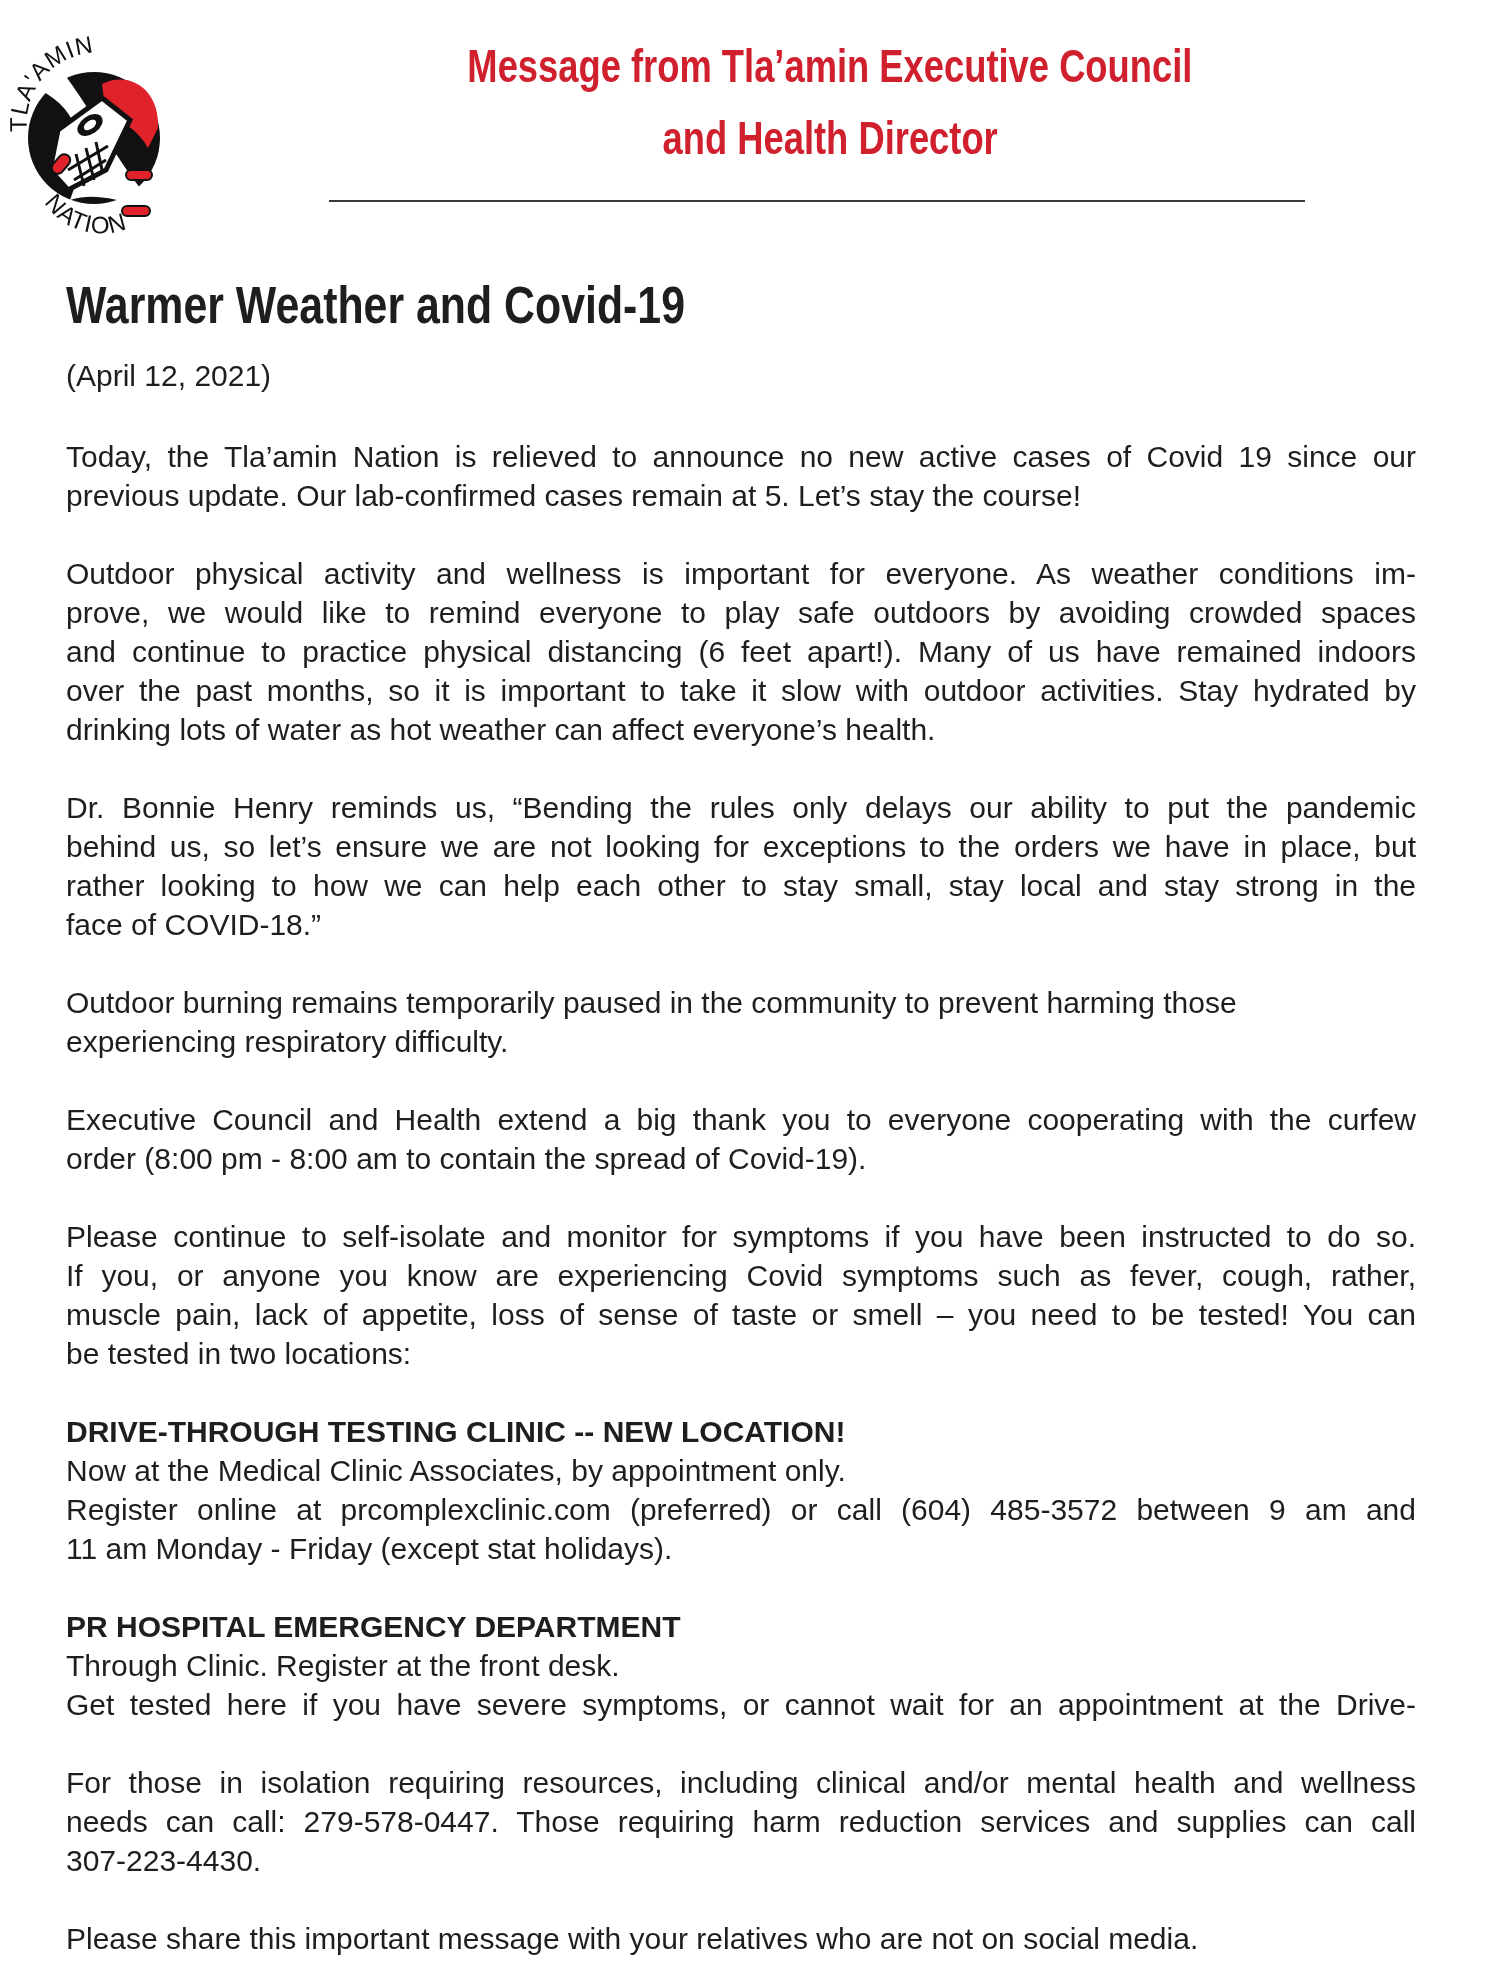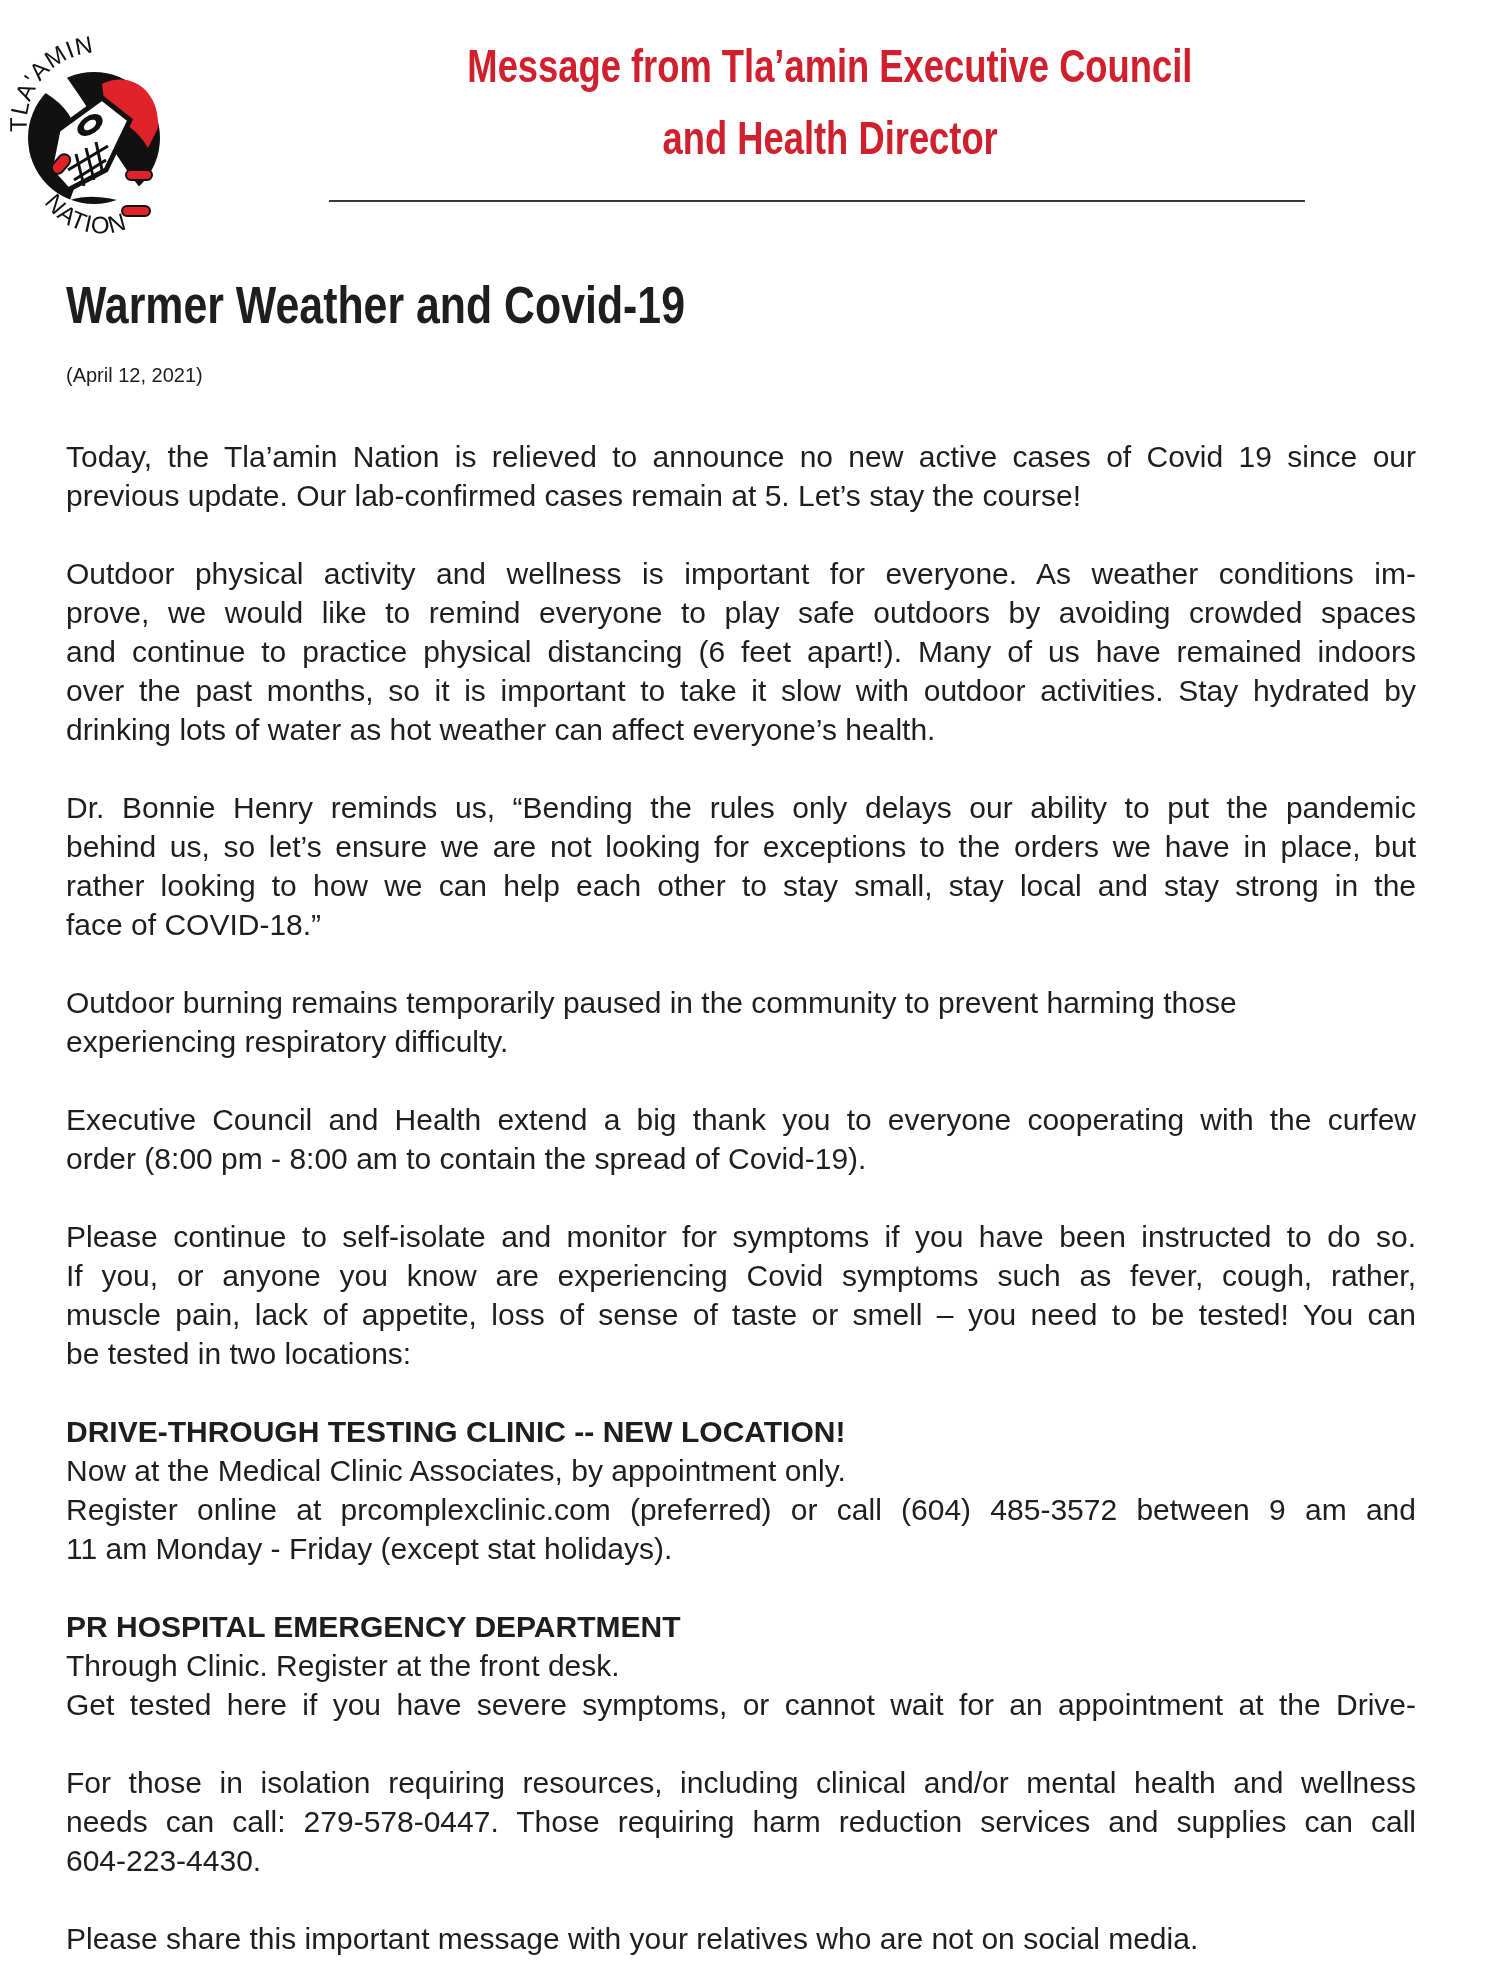--- a/index.html
+++ b/index.html
@@ -3,21 +3,21 @@
 <meta charset="utf-8">
 <style>
   html, body { margin: 0; padding: 0; background: #ffffff; }
   body { width: 1495px; height: 1980px; position: relative; overflow: hidden; font-family: "Liberation Sans", sans-serif; color: #1e1e1e; }
   .logo { position: absolute; left: 10px; top: 20px; width: 170px; height: 220px; }
   .title { position: absolute; left: 300px; width: 1060px; text-align: center; color: #d0202e; font-weight: bold; font-size: 46px; line-height: 72px; }
   .title-line { display: block; white-space: nowrap; }
   .title-line span { display: inline-block; transform: scaleX(0.79); transform-origin: center; }
   .rule { position: absolute; left: 329px; top: 200px; width: 976px; height: 2px; background: #3a3a3a; }
   .heading { position: absolute; left: 66px; top: 276px; font-size: 51px; font-weight: bold; color: #1e1e1e; white-space: nowrap; transform: scaleX(0.84); transform-origin: left center; }
-  .date { position: absolute; left: 66px; top: 356px; font-size: 20px; line-height: 39px; white-space: nowrap; }
+  .date { position: absolute; left: 66px; top: 356px; font-size: 30px; line-height: 39px; white-space: nowrap; }
   .content { position: absolute; left: 66px; top: 437px; width: 1350px; font-size: 30px; line-height: 39px; }
   .para { margin: 0 0 39px 0; text-align: justify; }
   .para .ln { display: block; white-space: nowrap; text-align: justify; text-align-last: justify; }
   .para .ln.last { text-align-last: left; }
   .sub { font-weight: bold; display: block; white-space: nowrap; }
 </style>
 </head>
 <body>
 
 <div class="logo">
@@ -113,19 +113,19 @@
 
   <div class="para">
     <span class="sub">PR HOSPITAL EMERGENCY DEPARTMENT</span>
     <span class="ln last">Through Clinic. Register at the front desk.</span>
     <span class="ln">Get tested here if you have severe symptoms, or cannot wait for an appointment at the Drive-</span>
   </div>
 
   <div class="para">
     <span class="ln">For those in isolation requiring resources, including clinical and/or mental health and wellness</span>
     <span class="ln">needs can call: 279-578-0447. Those requiring harm reduction services and supplies can call</span>
-    <span class="ln last">604-223-4430.</span>
+    <span class="ln last">307-223-4430.</span>
   </div>
 
   <div class="para">
     <span class="ln last">Please share this important message with your relatives who are not on social media.</span>
   </div>
 </div>
 
 </body></html>

